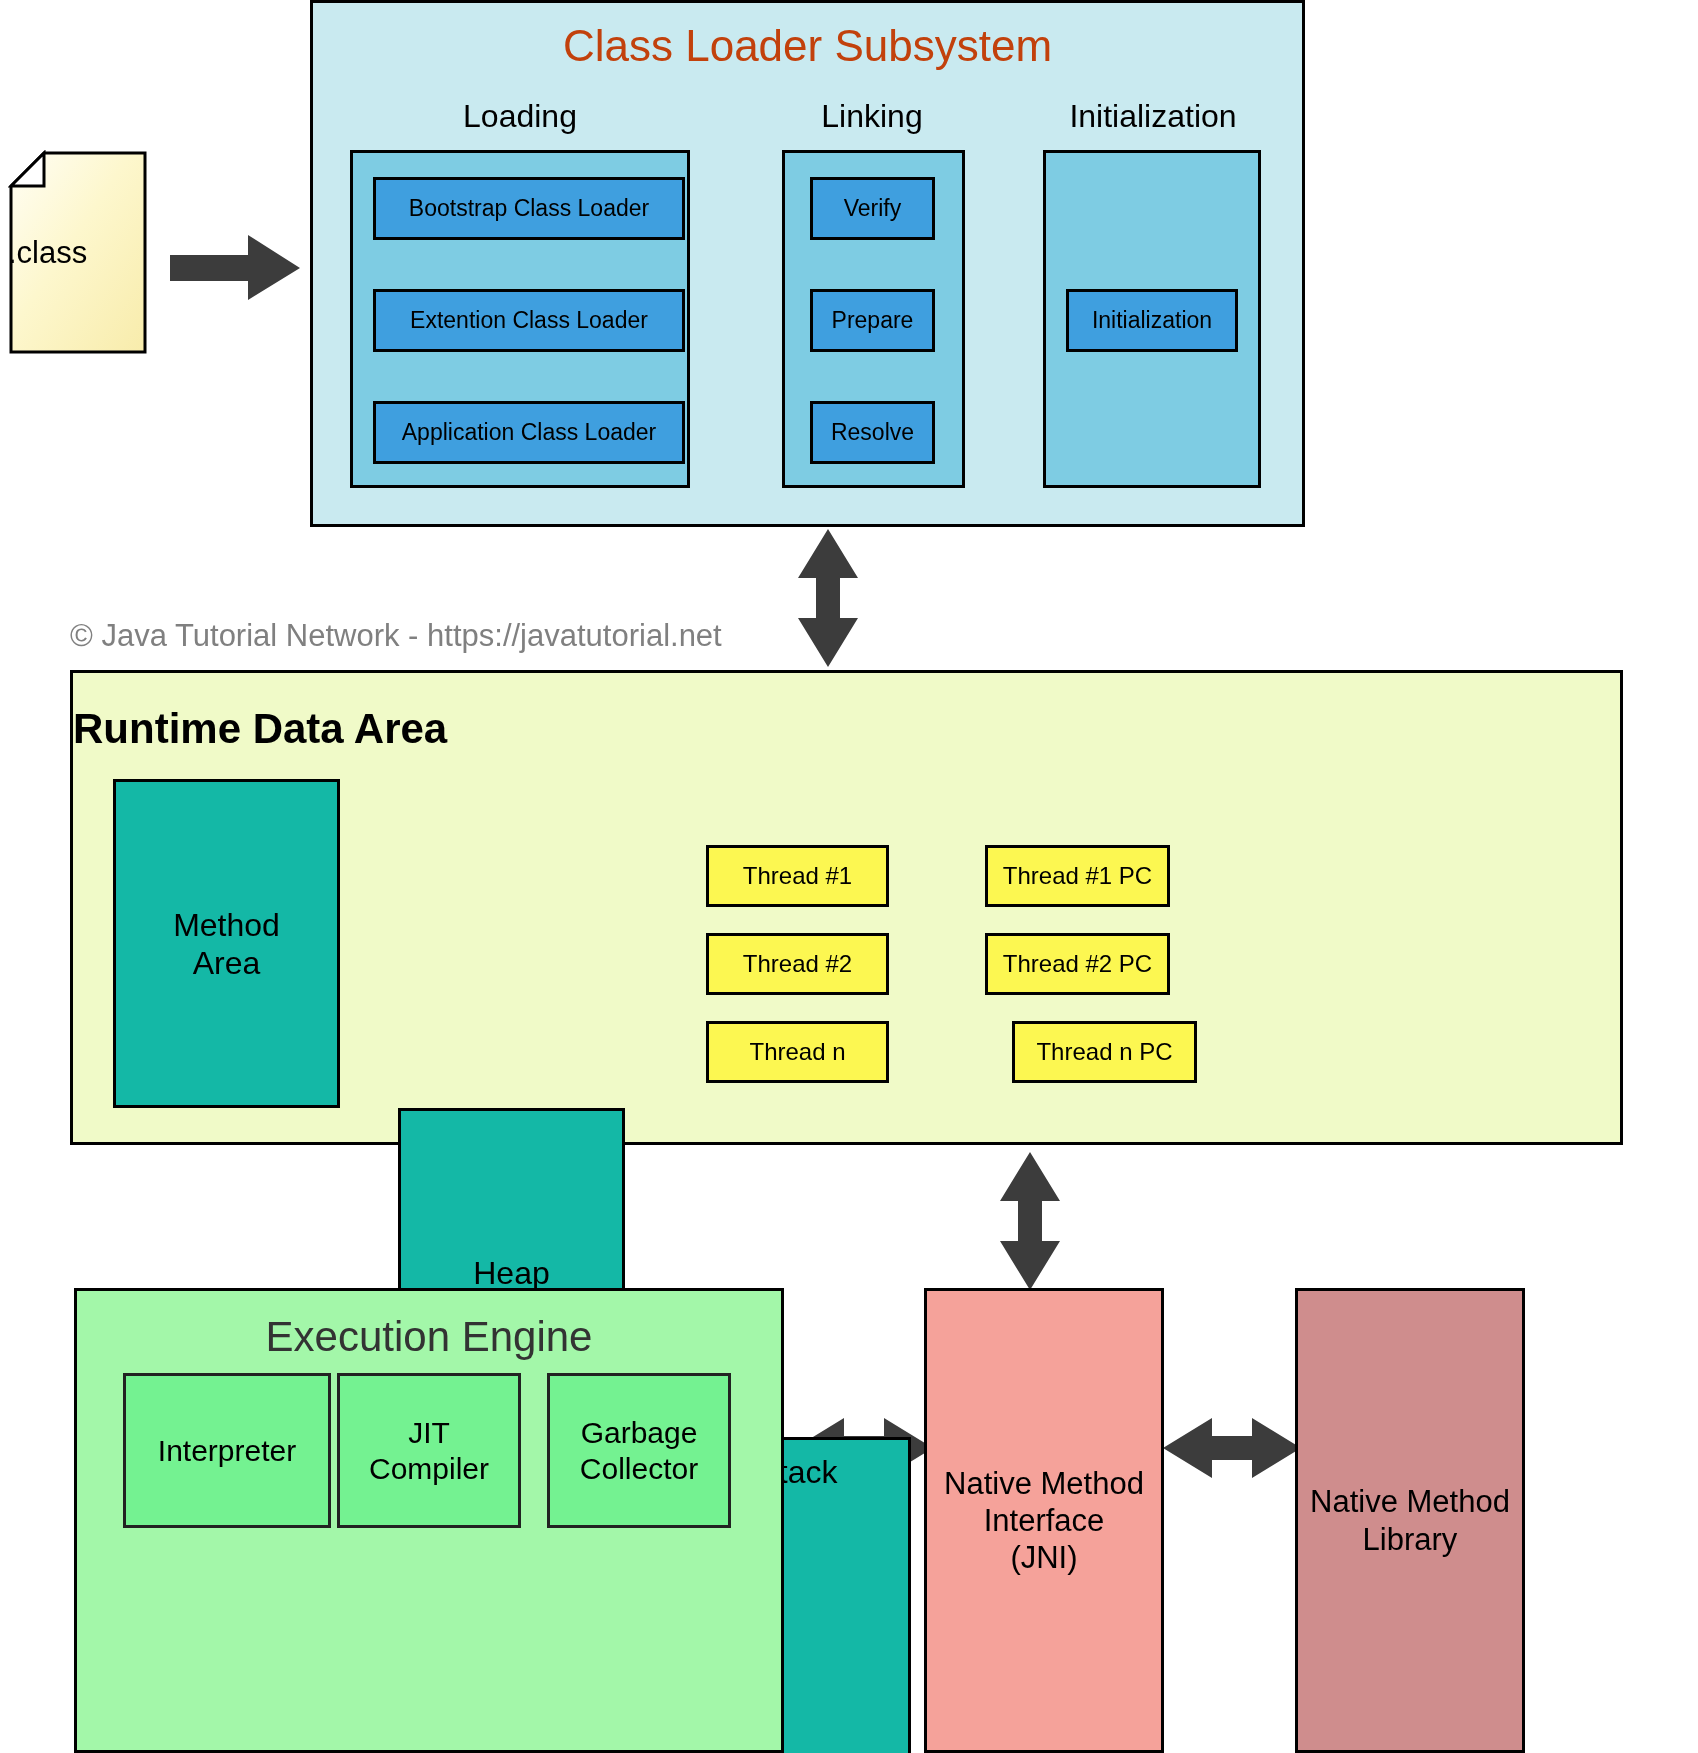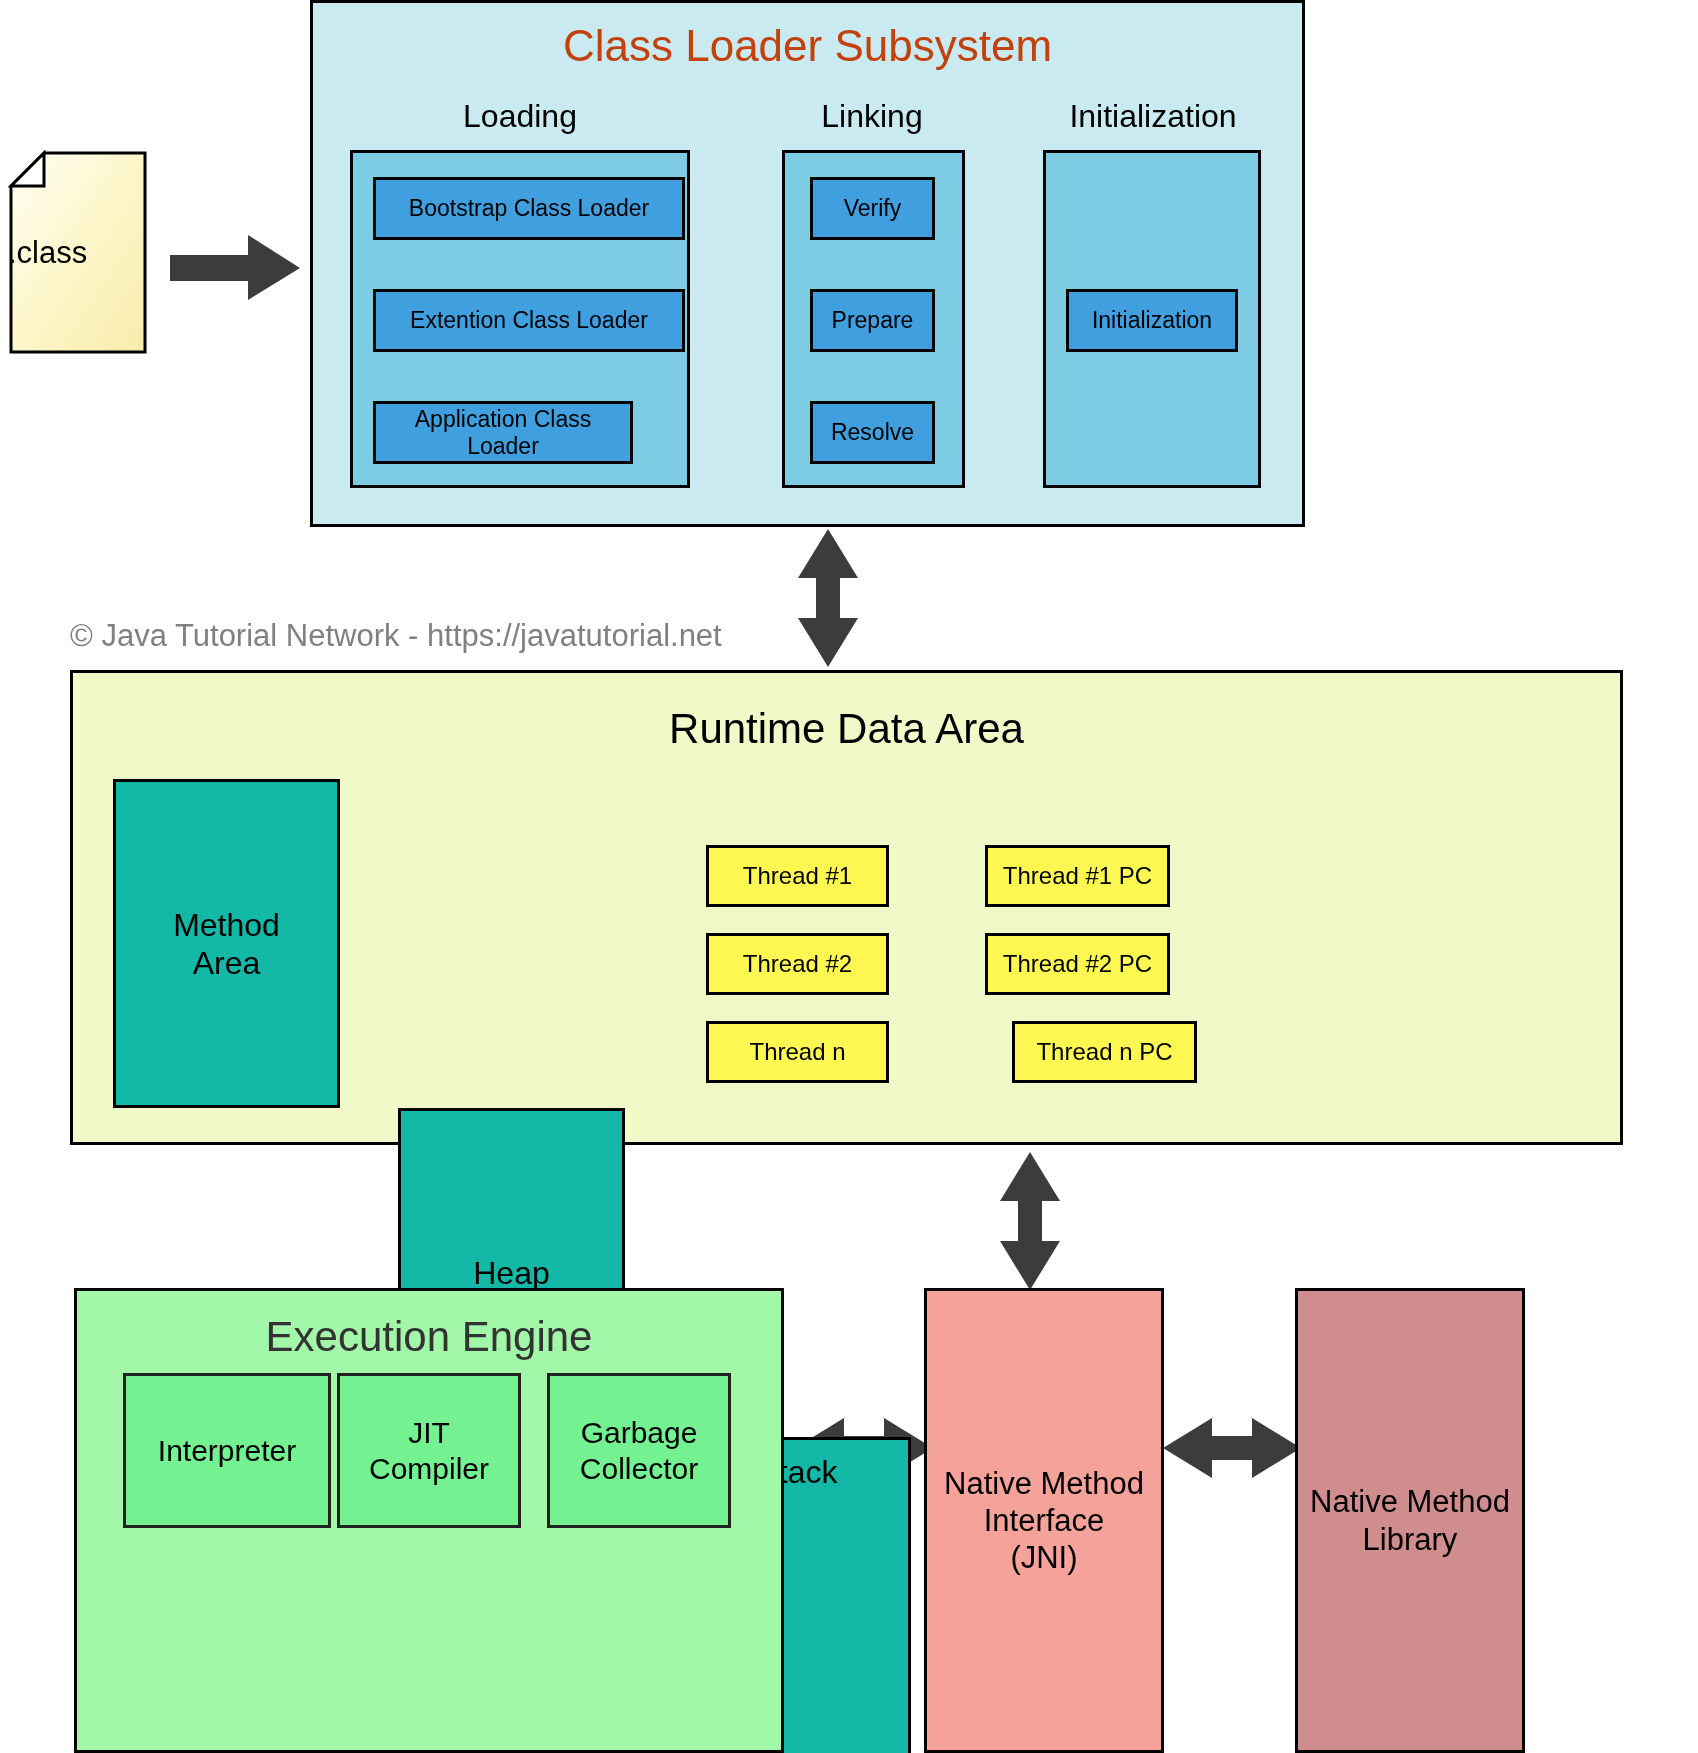--- a/index.html
+++ b/index.html
@@ -70,23 +70,24 @@
 
   
   .rda {
     background: #f0fac8;
     border: 3px solid #000;
   }
   .rda-title {
     position: absolute;
     left: 0; right: 0;
     top: 32px;
-    text-align: center;
+    text-align: left;
     font-size: 42px;
     color: #000;
+    font-weight: bold;
   }
   .rda-col {
     background: #14b8a6;
     border: 3px solid #000;
     position: relative;
   }
   .rda-col-title {
     position: absolute;
     left: 0; right: 0;
     top: 14px;
@@ -233,21 +234,21 @@
   </div>
 
   <div class="phase-label" style="left:350px; top:98px; width:340px;">Loading</div>
   <div class="phase-label" style="left:782px; top:98px; width:180px;">Linking</div>
   <div class="phase-label" style="left:1043px; top:98px; width:220px;">Initialization</div>
 
   <div class="abs phase-col" style="left:350px; top:150px; width:340px; height:338px;">
   </div>
   <div class="abs box inner-blue" style="left:373px; top:177px; width:312px; height:63px;">Bootstrap Class Loader</div>
   <div class="abs box inner-blue" style="left:373px; top:289px; width:312px; height:63px;">Extention Class Loader</div>
-  <div class="abs box inner-blue" style="left:373px; top:401px; width:260px; height:63px;">Application Class Loader</div>
+  <div class="abs box inner-blue" style="left:373px; top:401px; width:312px; height:63px;">Application Class Loader</div>
 
   <div class="abs phase-col" style="left:782px; top:150px; width:183px; height:338px;">
   </div>
   <div class="abs box inner-blue" style="left:810px; top:177px; width:125px; height:63px;">Verify</div>
   <div class="abs box inner-blue" style="left:810px; top:289px; width:125px; height:63px;">Prepare</div>
   <div class="abs box inner-blue" style="left:810px; top:401px; width:125px; height:63px;">Resolve</div>
 
   <div class="abs phase-col" style="left:1043px; top:150px; width:218px; height:338px;">
   </div>
   <div class="abs box inner-blue" style="left:1066px; top:289px; width:172px; height:63px;">Initialization</div>

